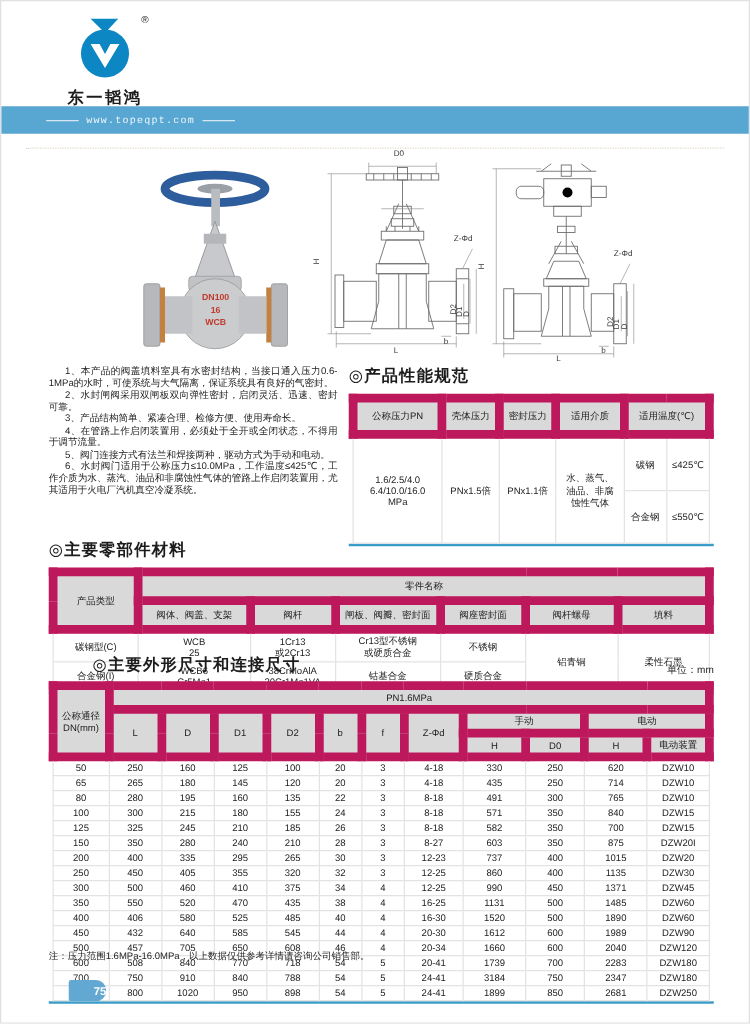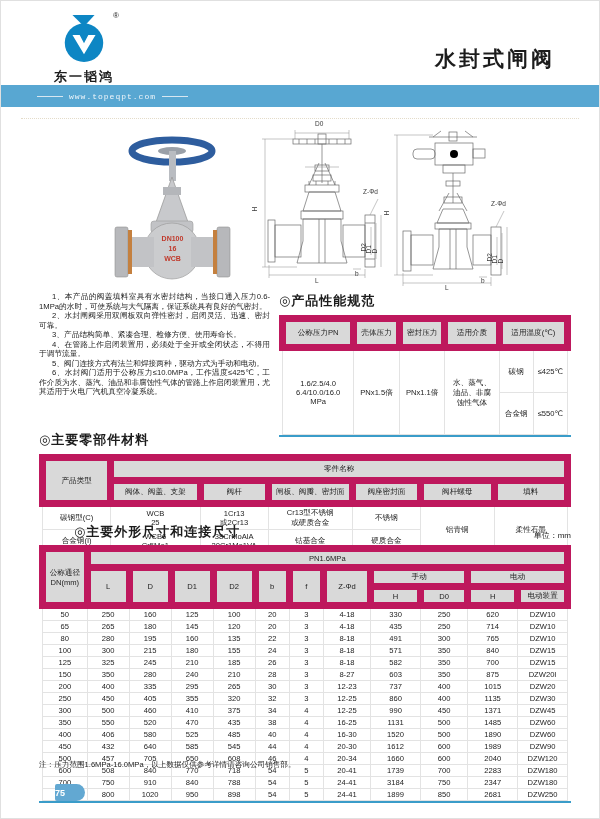--- a/index.html
+++ b/index.html
@@ -38,39 +38,38 @@
   .mat-table th{font-size:7.6px;height:14px;padding:1px;}
   .mat-table td{font-size:7.6px;height:20px;padding:1px;}
   .dimensions{position:absolute;left:38px;top:522px;width:532px;}
   .dim-head-row{display:flex;justify-content:space-between;align-items:flex-end;margin-bottom:4px;padding-left:35px;}
   .unit-label{font-size:8px;}
   .dim-table th{font-size:7.6px;height:12px;padding:0 1px;}
   .dim-table td{font-size:7.6px;height:11px;line-height:11px;padding:0 1px;}
   .note{position:absolute;left:38px;top:759px;font-size:7.6px;color:#222;}
   .page-badge{position:absolute;left:54px;top:783px;width:30px;height:17px;background:#62a8d2;
               border-radius:2px 9px 9px 2px;color:#fff;font-weight:bold;font-size:9px;
-              display:flex;align-items:center;justify-content:flex-start;}
+              display:flex;align-items:center;justify-content:flex-end;}
   line,path.s,rect.s,polyline.s,polygon.s{stroke:#6a6a6a;stroke-width:0.7;fill:none;}
   .dimln{stroke:#8a8a8a;stroke-width:0.5;}
 </style>
 </head>
 <body>
 
 <div class="page">
 
   <div class="logo-wrap">
     <span class="logo-reg">®</span>
     <svg width="48" height="50" viewBox="0 0 48 52">
       <polygon points="12,2 35,2 24,14" fill="#0d86c4"></polygon>
       <circle cx="24" cy="31" r="20" fill="#0d86c4"></circle>
       <path d="M12 23 L24 43 L36 23 L28.5 23 L24 31.5 L19.5 23 Z" fill="#ffffff"></path>
     </svg>
     <div class="brand">东一韬鸿</div>
   </div>
-  <div class="page-title">水封式闸阀</div>
   <div class="blue-bar">
     <div class="bar-inner">
       <span class="bar-line"></span>
       <span>www.topeqpt.com</span>
       <span class="bar-line"></span>
     </div>
   </div>
   <div class="perf-line"></div>
 
   <div class="figures">

